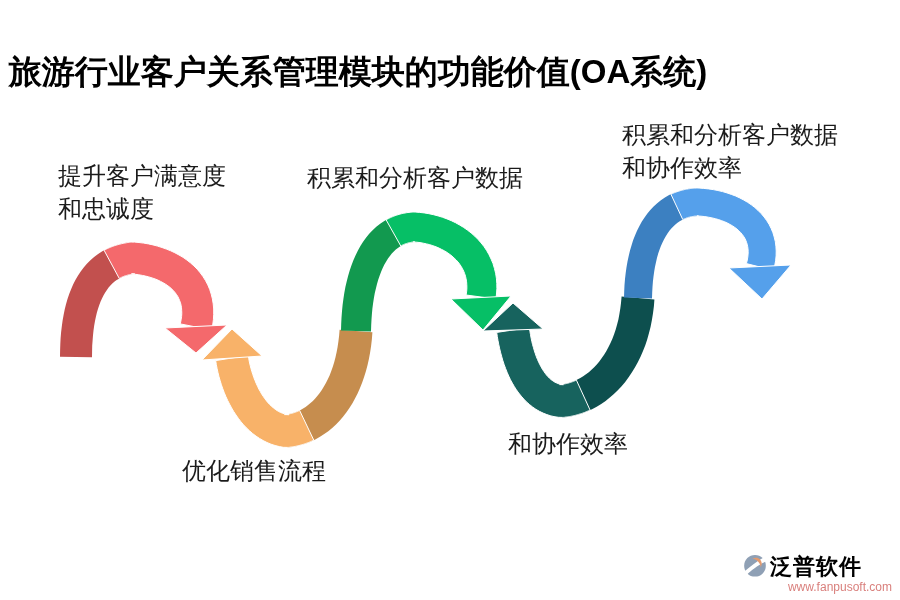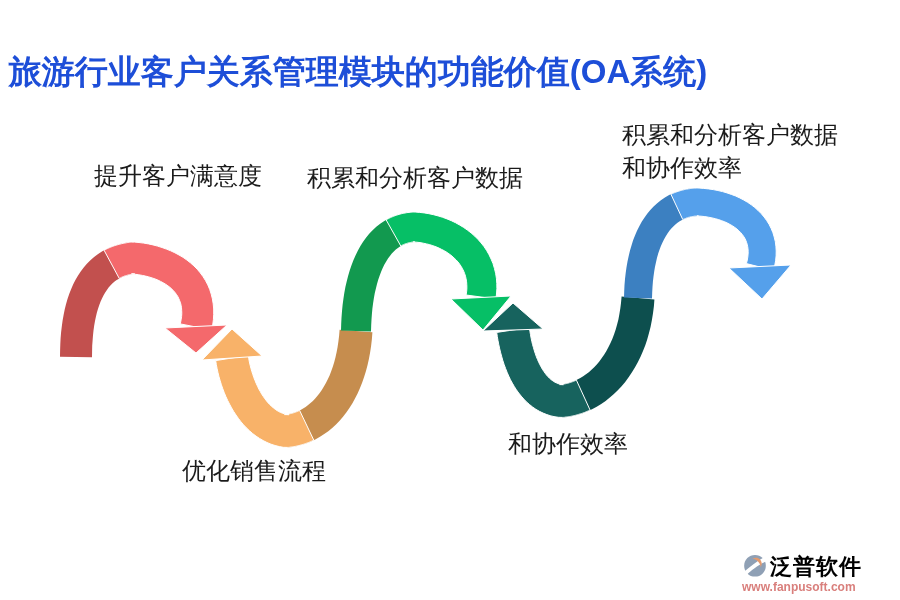--- a/index.html
+++ b/index.html
@@ -2,36 +2,36 @@
 <html><head>
 <meta charset="utf-8">
 <style>
   html,body{margin:0;padding:0;background:#ffffff;}
   .canvas{
     position:relative;width:900px;height:600px;background:#ffffff;overflow:hidden;
     font-family:"Liberation Sans","DejaVu Sans",sans-serif;
   }
   .title{
     position:absolute;left:0;top:50px;width:716px;text-align:center;
-    font-size:33px;font-weight:700;color:#1d4ed8;letter-spacing:0px;white-space:nowrap;
+    font-size:33px;font-weight:700;color:#000000;letter-spacing:0px;white-space:nowrap;
   }
   .step-label{
     position:absolute;color:#1b1b1b;font-size:24px;font-weight:500;line-height:33px;
   }
   .step-label .line{display:block;}
-  .lbl-1{left:58px;top:159px;width:240px;text-align:center;}
+  .lbl-1{left:58px;top:159px;width:240px;text-align:left;}
   .lbl-2{left:307px;top:161px;width:260px;}
   .lbl-3{left:622px;top:118px;width:250px;text-align:left;}
   .lbl-4{left:182px;top:454px;width:240px;text-align:left;}
   .lbl-5{left:448px;top:427px;width:240px;text-align:center;}
   #wave{position:absolute;left:0;top:0;}
   .watermark{position:absolute;right:8px;bottom:4px;width:150px;height:44px;}
   .wm-row{display:flex;align-items:flex-start;}
   .wm-brand{font-size:22px;font-weight:700;letter-spacing:1px;white-space:nowrap;margin-left:2px;}
-  .wm-url{font-size:12px;font-weight:700;text-align:left;margin-top:-2px;white-space:nowrap;}
+  .wm-url{font-size:12px;font-weight:400;text-align:right;margin-top:-2px;white-space:nowrap;}
   .wm-icon{width:26px;height:26px;flex:0 0 auto;}
 </style>
 </head>
 <body>
 
 <div class="canvas">
 
   <svg id="wave" width="900" height="600" viewBox="0 0 900 600">
       <path d="M92.0,357.2L92.1,351.3L92.2,345.8L92.6,340.5L93.0,335.3L93.5,330.4L94.2,325.6L95.0,321.0L95.9,316.7L96.9,312.6L98.1,308.6L99.3,304.9L100.6,301.5L102.1,298.2L103.6,295.2L105.2,292.5L106.9,289.9L108.6,287.6L110.4,285.5L112.3,283.6L114.3,281.8L116.3,280.3L118.5,278.9L120.8,277.7L123.2,276.6L125.7,275.7L128.5,274.9L131.4,274.3L135.1,273.9L130.9,242.1L126.2,242.8L121.1,243.8L116.1,245.2L111.3,246.9L106.7,248.9L102.3,251.3L98.1,254.0L94.1,257.0L90.4,260.2L86.9,263.8L83.7,267.5L80.7,271.5L77.9,275.7L75.4,280.0L73.1,284.6L71.1,289.3L69.2,294.1L67.5,299.1L66.0,304.3L64.7,309.6L63.6,315.0L62.6,320.6L61.8,326.4L61.1,332.2L60.6,338.2L60.3,344.4L60.1,350.6L60.0,356.8Z" fill="#c2504e"></path>
       <path d="M119.3,278.5L119.9,278.1L120.3,277.9L120.8,277.7L121.2,277.5L121.7,277.2L122.2,277.0L122.7,276.8L123.2,276.6L123.7,276.4L124.2,276.2L124.7,276.0L125.2,275.9L125.8,275.7L126.3,275.5L126.8,275.4L127.4,275.2L127.9,275.1L128.5,274.9L129.1,274.8L129.6,274.7L130.2,274.6L130.8,274.4L131.4,274.3L132.1,274.2L132.7,274.1L133.3,274.1L133.9,274.0L134.7,273.9L131.5,273.9L135.3,274.3L138.8,274.8L142.3,275.4L145.6,276.1L148.8,276.9L152.0,277.9L155.0,278.9L157.9,280.1L160.6,281.4L163.2,282.8L165.6,284.2L167.9,285.8L170.0,287.4L171.9,289.1L173.6,290.9L175.2,292.7L176.5,294.6L177.8,296.5L178.8,298.6L179.7,300.7L180.5,302.9L181.1,305.3L181.5,307.8L181.7,310.5L181.8,313.4L181.6,316.5L181.1,319.8L180.3,323.9L211.7,330.1L212.7,325.1L213.4,319.7L213.7,314.3L213.7,309.0L213.2,303.9L212.4,298.9L211.2,294.1L209.7,289.4L207.8,284.9L205.5,280.6L203.0,276.6L200.2,272.8L197.2,269.2L193.9,265.9L190.4,262.8L186.8,260.0L183.0,257.3L179.0,255.0L174.9,252.8L170.7,250.8L166.4,249.1L162.0,247.5L157.5,246.1L153.0,244.9L148.4,243.9L143.7,243.1L139.0,242.5L134.5,242.1L131.3,242.1L130.3,242.2L129.3,242.3L128.2,242.5L127.2,242.6L126.2,242.8L125.1,243.0L124.1,243.1L123.1,243.4L122.1,243.6L121.1,243.8L120.1,244.1L119.1,244.3L118.1,244.6L117.1,244.9L116.1,245.2L115.1,245.5L114.2,245.8L113.2,246.2L112.3,246.5L111.3,246.9L110.4,247.3L109.4,247.7L108.5,248.1L107.6,248.5L106.7,248.9L105.8,249.4L104.9,249.9L104.1,250.3Z" fill="#f4696c" stroke="#ffffff" stroke-width="1"></path>
@@ -47,20 +47,21 @@
       <path d="M483,331L543,329L513,303Z" fill="#17635e" stroke="#ffffff" stroke-width="1"></path>
       <path d="M652.0,298.4L652.2,292.6L652.5,287.0L652.9,281.7L653.5,276.5L654.2,271.6L655.0,266.8L656.0,262.2L657.0,257.8L658.2,253.6L659.5,249.7L660.9,246.0L662.5,242.5L664.1,239.2L665.8,236.2L667.5,233.4L669.4,230.8L671.3,228.5L673.3,226.4L675.4,224.5L677.5,222.8L679.7,221.3L682.0,220.0L684.4,218.9L686.9,217.9L689.5,217.2L692.3,216.6L695.2,216.2L698.8,216.0L697.2,188.0L692.6,188.3L687.6,189.0L682.7,190.0L678.0,191.4L673.5,193.1L669.1,195.1L664.9,197.5L660.9,200.2L657.2,203.2L653.6,206.5L650.3,210.0L647.2,213.7L644.4,217.7L641.7,221.8L639.3,226.2L637.0,230.7L635.0,235.4L633.1,240.3L631.5,245.4L630.0,250.6L628.7,256.0L627.5,261.5L626.5,267.2L625.7,273.0L625.0,279.0L624.5,285.1L624.2,291.4L624.0,297.6Z" fill="#3c80c1"></path>
       <path d="M682.8,219.6L683.4,219.3L683.9,219.1L684.4,218.9L684.9,218.7L685.4,218.5L685.9,218.3L686.4,218.1L686.9,217.9L687.4,217.8L687.9,217.6L688.4,217.4L689.0,217.3L689.5,217.2L690.1,217.0L690.6,216.9L691.2,216.8L691.7,216.7L692.3,216.6L692.9,216.5L693.4,216.4L694.0,216.3L694.6,216.2L695.2,216.2L695.8,216.1L696.5,216.1L697.1,216.0L697.7,216.0L698.5,216.0L697.0,216.0L701.1,216.2L704.8,216.6L708.5,217.2L712.0,217.9L715.4,218.7L718.6,219.6L721.7,220.7L724.7,221.8L727.5,223.1L730.1,224.5L732.6,225.9L734.9,227.5L737.0,229.1L738.9,230.8L740.6,232.5L742.1,234.3L743.5,236.2L744.7,238.1L745.7,240.1L746.5,242.2L747.2,244.3L747.7,246.6L748.0,248.9L748.2,251.5L748.1,254.1L747.8,257.0L747.3,260.0L746.4,263.6L773.6,270.4L774.7,265.8L775.6,260.8L776.1,255.8L776.2,251.0L775.9,246.2L775.3,241.6L774.2,237.0L772.9,232.7L771.1,228.4L769.1,224.4L766.7,220.6L764.1,217.0L761.2,213.6L758.1,210.5L754.8,207.5L751.3,204.8L747.6,202.3L743.7,200.0L739.7,197.9L735.6,196.0L731.3,194.4L727.0,192.9L722.5,191.6L717.9,190.5L713.2,189.6L708.4,188.9L703.6,188.4L699.0,188.0L697.5,188.0L696.6,188.0L695.6,188.1L694.6,188.1L693.6,188.2L692.6,188.3L691.5,188.4L690.5,188.5L689.6,188.7L688.6,188.8L687.6,189.0L686.6,189.1L685.6,189.3L684.7,189.5L683.7,189.8L682.7,190.0L681.8,190.2L680.8,190.5L679.9,190.8L678.9,191.1L678.0,191.4L677.1,191.7L676.2,192.0L675.3,192.4L674.4,192.7L673.5,193.1L672.6,193.5L671.7,193.9L670.9,194.2Z" fill="#55a0eb" stroke="#ffffff" stroke-width="1"></path>
       <path d="M729,268L791,265L762,299Z" fill="#55a0eb" stroke="#ffffff" stroke-width="1"></path>
     </svg>
 
   <div class="title">旅游行业客户关系管理模块的功能价值(OA系统)</div>
 
   <div class="step-label lbl-1">
     <span class="line">提升客户满意度</span>
+    <span class="line">和忠诚度</span>
   </div>
 
   <div class="step-label lbl-2">
     <span class="line">积累和分析客户数据</span>
   </div>
 
   <div class="step-label lbl-3">
     <span class="line">积累和分析客户数据</span>
     <span class="line">和协作效率</span>
   </div>

